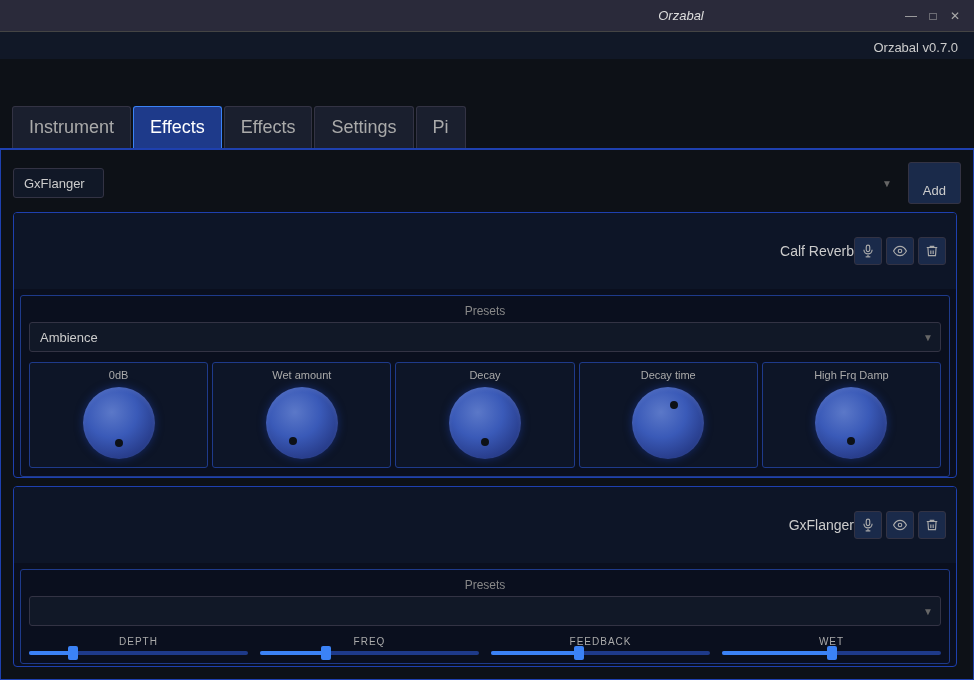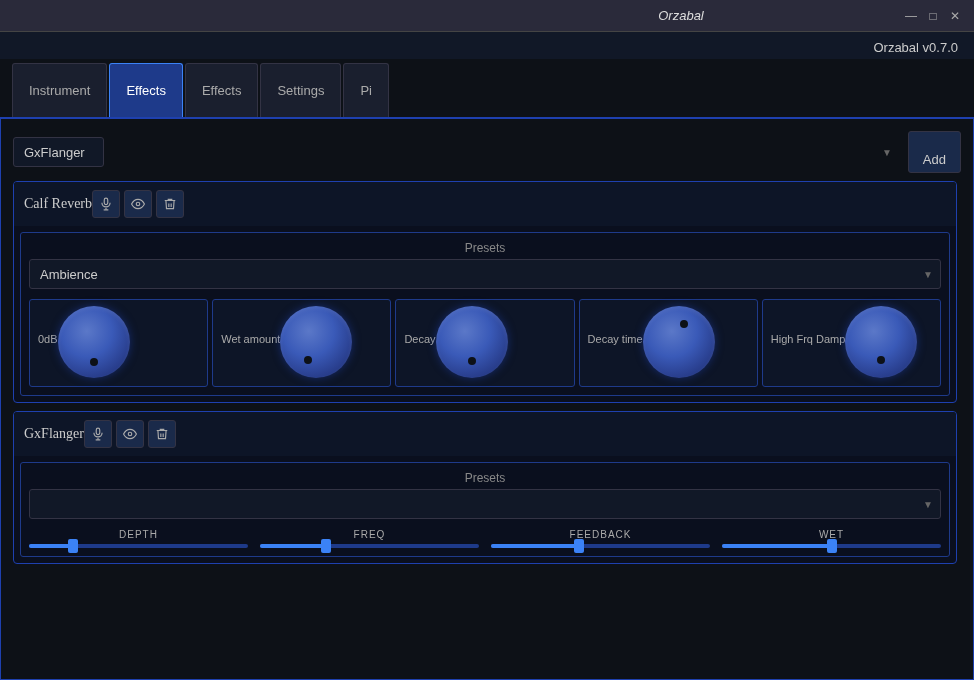--- a/index.html
+++ b/index.html
@@ -71,28 +71,29 @@
 
     
     .tab-bar {
       display: flex;
       gap: 2px;
       padding: 4px 12px 0;
       background: #0d1117;
       border-bottom: 1px solid #1e40af;
     }
     .tab {
-      padding: 19px 16px;
-      font-size: 13px;
+      padding: 10px 16px;
+      font-size: 18px;
       color: #aaa;
       border: 1px solid #334;
       border-bottom: none;
       background: #1a1f2e;
       cursor: pointer;
       border-radius: 3px 3px 0 0;
+      margin-top: 43px;
     }
     .tab.active {
       background: #1e3a8a;
       color: #fff;
       border-color: #3b82f6;
     }
 
     
     .content-area {
       flex: 1;
@@ -167,24 +168,23 @@
     .effect-card {
       border: 1px solid #1e40af;
       border-radius: 4px;
       background: #0a0f1e;
       overflow: hidden;
     }
 
     .effect-header {
       display: flex;
       align-items: center;
-      justify-content: flex-start;
-      padding: 8px 10px;
+      justify-content: flex-end;
+      padding: 24px 10px;
       background: #0d1527;
-      font-family: Liberation Serif, serif;
     }
     .effect-title {
       font-size: 14px;
       color: #ccc;
       font-weight: normal;
     }
     .effect-controls {
       display: flex;
       gap: 4px;
     }
@@ -247,21 +247,21 @@
 
     
     .knobs-row {
       display: flex;
       gap: 4px;
       margin-top: 10px;
       justify-content: space-around;
     }
     .knob-container {
       display: flex;
-      flex-direction: row;
+      flex-direction: column;
       align-items: center;
       border: 1px solid #1e3a8a;
       padding: 6px 8px 8px;
       background: #0d1527;
       border-radius: 3px;
       min-width: 100px;
       flex: 1;
     }
     .knob-label {
       font-size: 11px;

